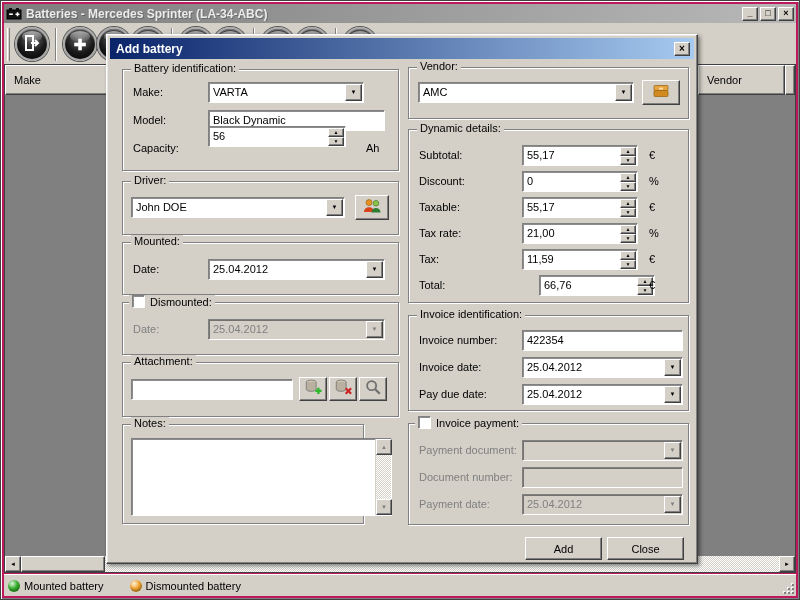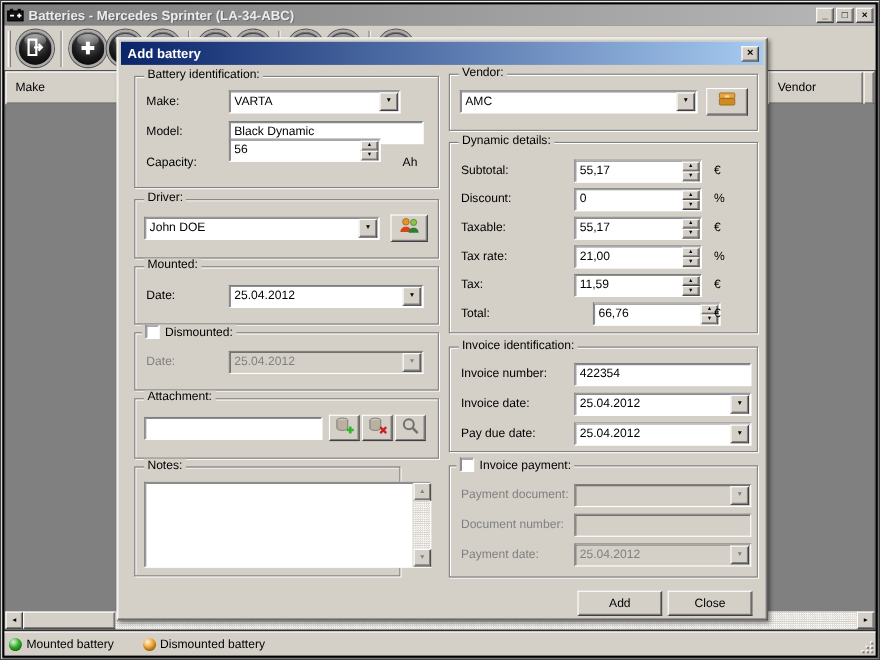--- a/index.html
+++ b/index.html
@@ -1,19 +1,19 @@
 <!DOCTYPE html>
 <html><head>
 <meta charset="utf-8">
 <style>
   * { margin:0; padding:0; box-sizing:border-box; }
   html,body { width:800px; height:600px; font-family:"Liberation Sans", sans-serif; }
   body { background:#d4d0c8; overflow:hidden; }
 
-  .win { position:relative; width:800px; height:600px; background:#000000;
+  .win { position:relative; width:800px; height:600px; background:#be185d;
          border:1px solid #404040;
          box-shadow: inset 1px 1px 0 #fff, inset -1px -1px 0 #808080; }
 
   
   .titlebar { position:absolute; left:3px; top:3px; right:3px; height:19px;
     background:linear-gradient(90deg,#7d7d7d,#b8b8b8);
     display:flex; align-items:center; padding:0 2px; }
   .titlebar .ttext { color:#ececec; font-weight:bold; font-size:12px; margin-left:4px;
     white-space:nowrap; overflow:hidden; flex:1; text-shadow:1px 1px 0 rgba(0,0,0,.25); }
   .app-icon { width:16px; height:13px; display:inline-flex; }

